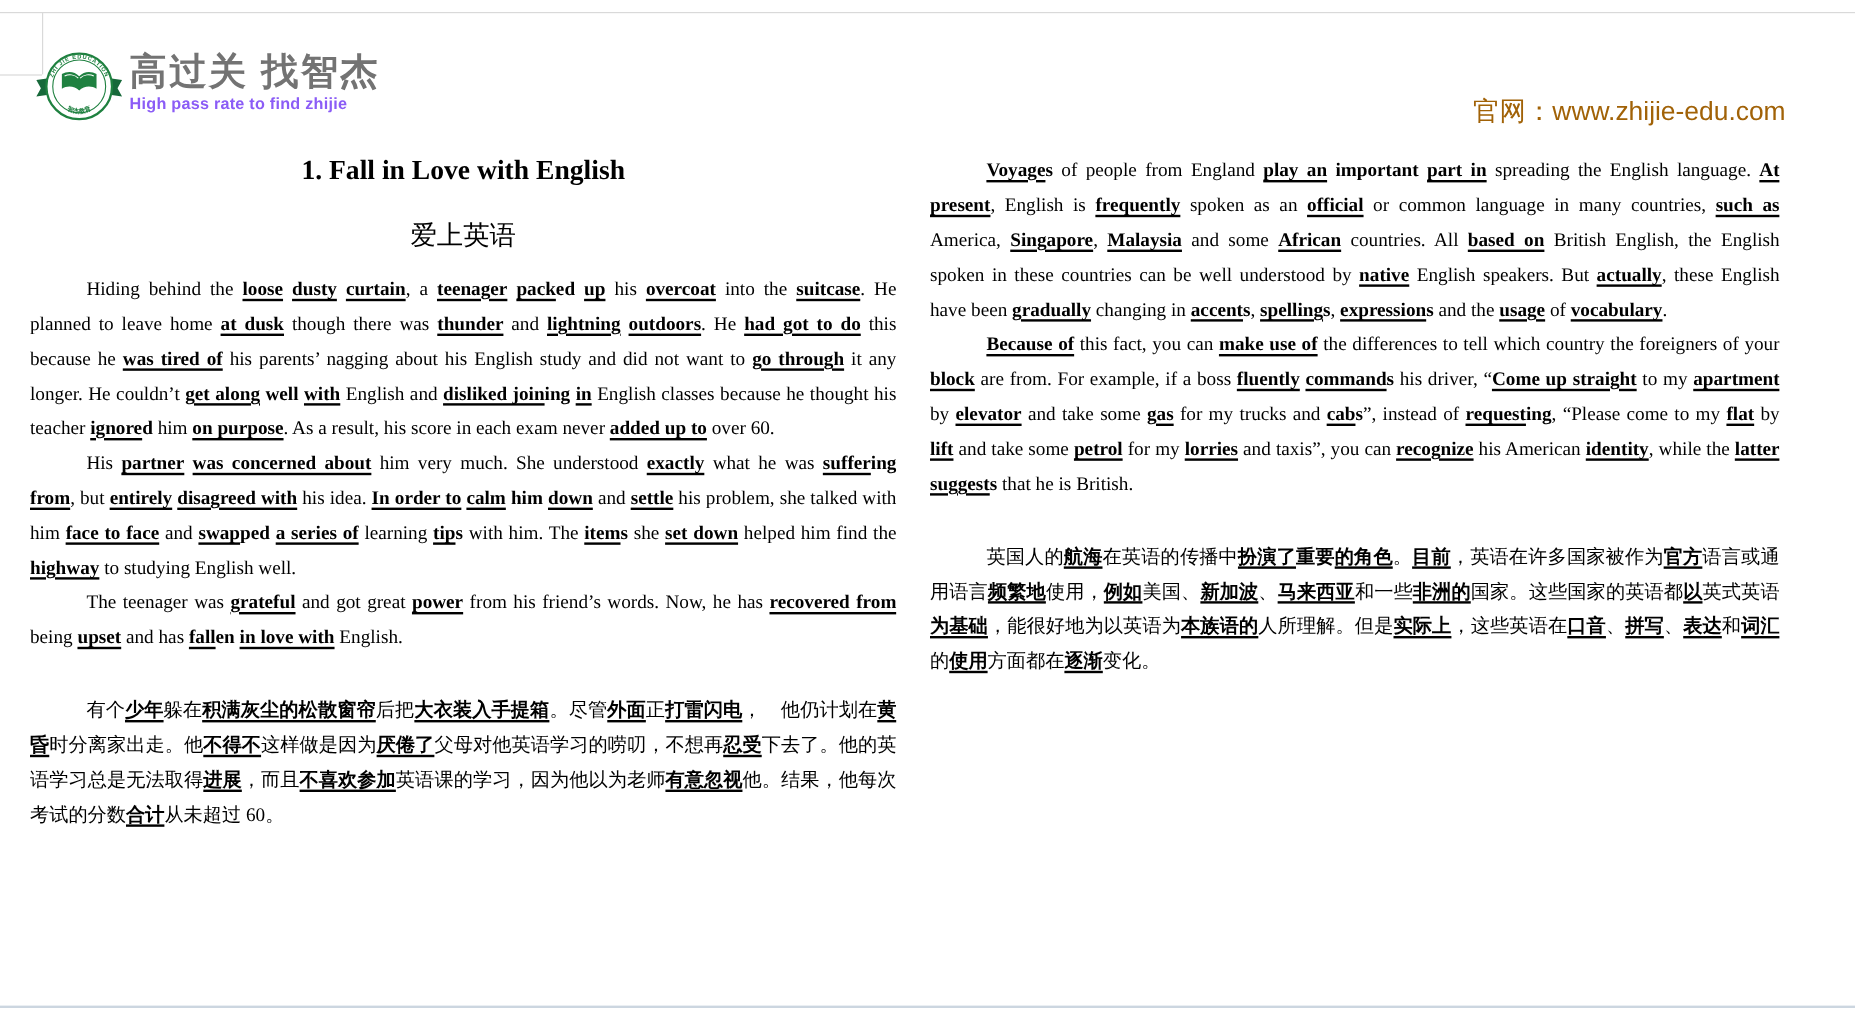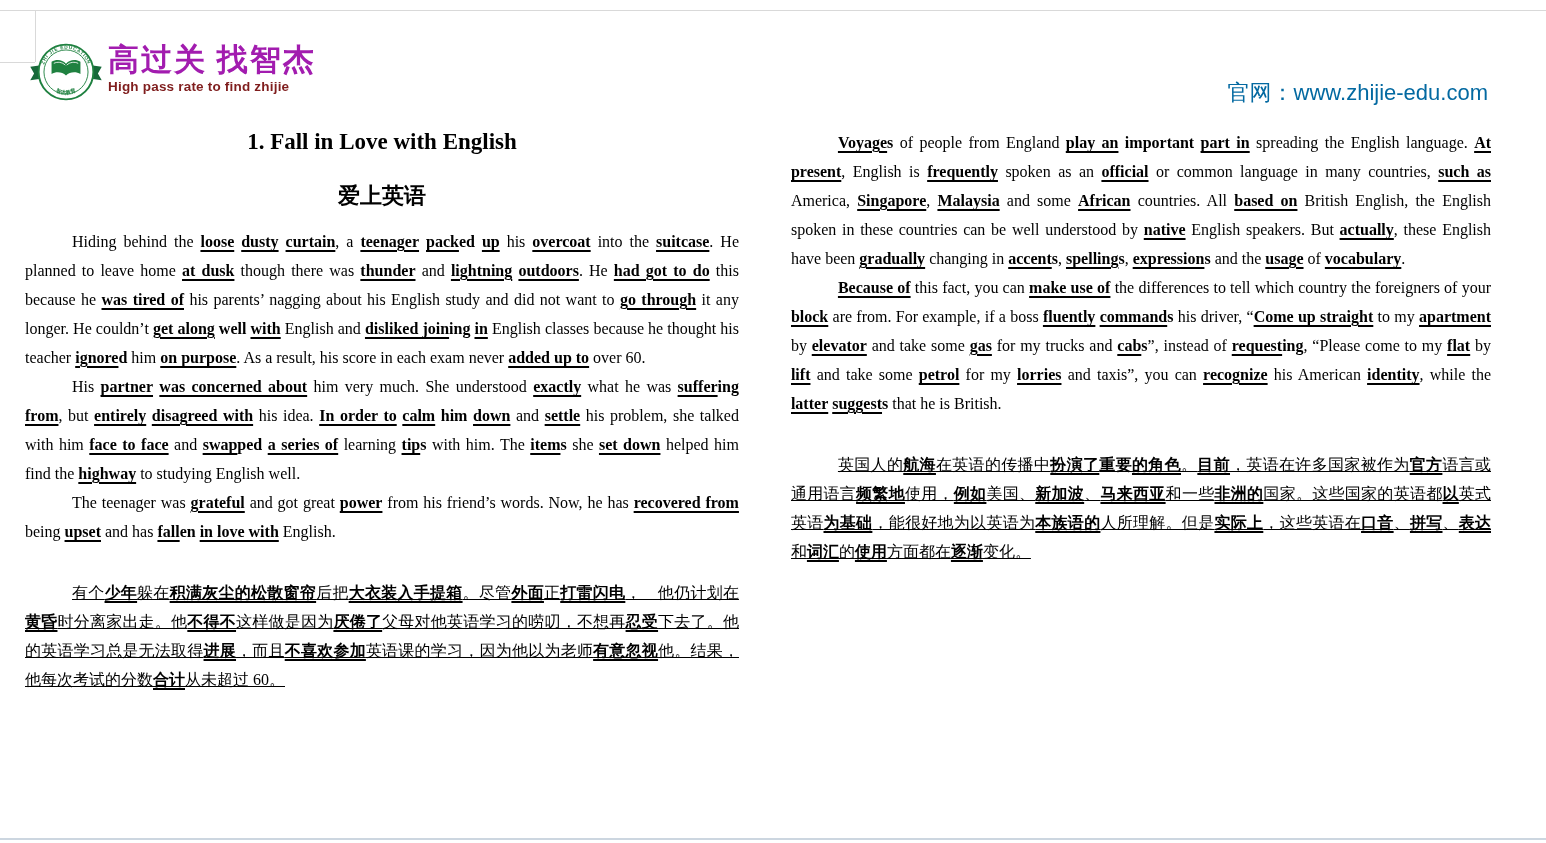--- a/index.html
+++ b/index.html
@@ -11,46 +11,46 @@
   
   .edge-line-top{position:absolute;left:0;top:10px;width:1546px;height:1px;background:#d9d9d9;}
   .edge-line-left-v{position:absolute;left:35px;top:10px;width:1px;height:52px;background:#d9d9d9;}
   .edge-line-left-h{position:absolute;left:0;top:62px;width:35px;height:1px;background:#d9d9d9;}
   .edge-line-bottom{position:absolute;left:0;top:838px;width:1546px;height:2px;background:#ccd6e0;z-index:9;}
 
   
   .logo{position:absolute;left:28px;top:34px;display:flex;align-items:flex-start;}
   .logo-badge{width:76px;height:76px;flex:0 0 auto;}
   .logo-text{margin-left:4px;padding-top:10px;font-family:"Liberation Sans","DejaVu Sans",sans-serif;}
-  .logo-cn{font-size:31px;font-weight:bold;color:#a21caf;letter-spacing:2px;line-height:1.0;font-family:Liberation Serif, serif;}
-  .logo-en{font-size:13.5px;font-weight:bold;color:#7f1d1d;margin-top:4px;letter-spacing:0.2px;}
+  .logo-cn{font-size:31px;font-weight:bold;color:#737373;letter-spacing:2px;line-height:1.0;}
+  .logo-en{font-size:13.5px;font-weight:bold;color:#8b5cf6;margin-top:4px;letter-spacing:0.2px;}
   .site-url{
     position:absolute;right:58px;top:78px;
     font-family:"Liberation Sans","DejaVu Sans",sans-serif;
-    font-size:22px;color:#0369a1;
+    font-size:22px;color:#a16207;
   }
 
   
   .main{
     position:absolute;left:25px;top:128px;width:1466px;height:710px;
-    display:flex;gap:52px;overflow:hidden;
+    display:flex;gap:28px;overflow:hidden;
   }
   .col{overflow:hidden;}
   .col-0{width:722px;}
   .col-1{width:708px;}
   .col-title{
     margin:0 0 26px 0;font-size:23px;font-weight:bold;text-align:center;line-height:28px;
   }
   .col-subtitle{
-    margin:0 0 17px 0;font-size:22px;text-align:center;line-height:28px;font-weight:bold;
+    margin:0 0 17px 0;font-size:22px;text-align:center;line-height:28px;
   }
   .para{
     margin:0;font-size:16px;line-height:29px;text-align:justify;text-indent:47px;
   }
-  .para.gap{margin-top:32px;text-decoration:underline;}
+  .para.gap{margin-top:32px;}
   .b{font-weight:bold;}
   .bu{
     font-weight:bold;
     text-decoration:underline;
     text-decoration-thickness:2px;
     text-underline-offset:3px;
   }
 </style>
 </head>
 <body>

